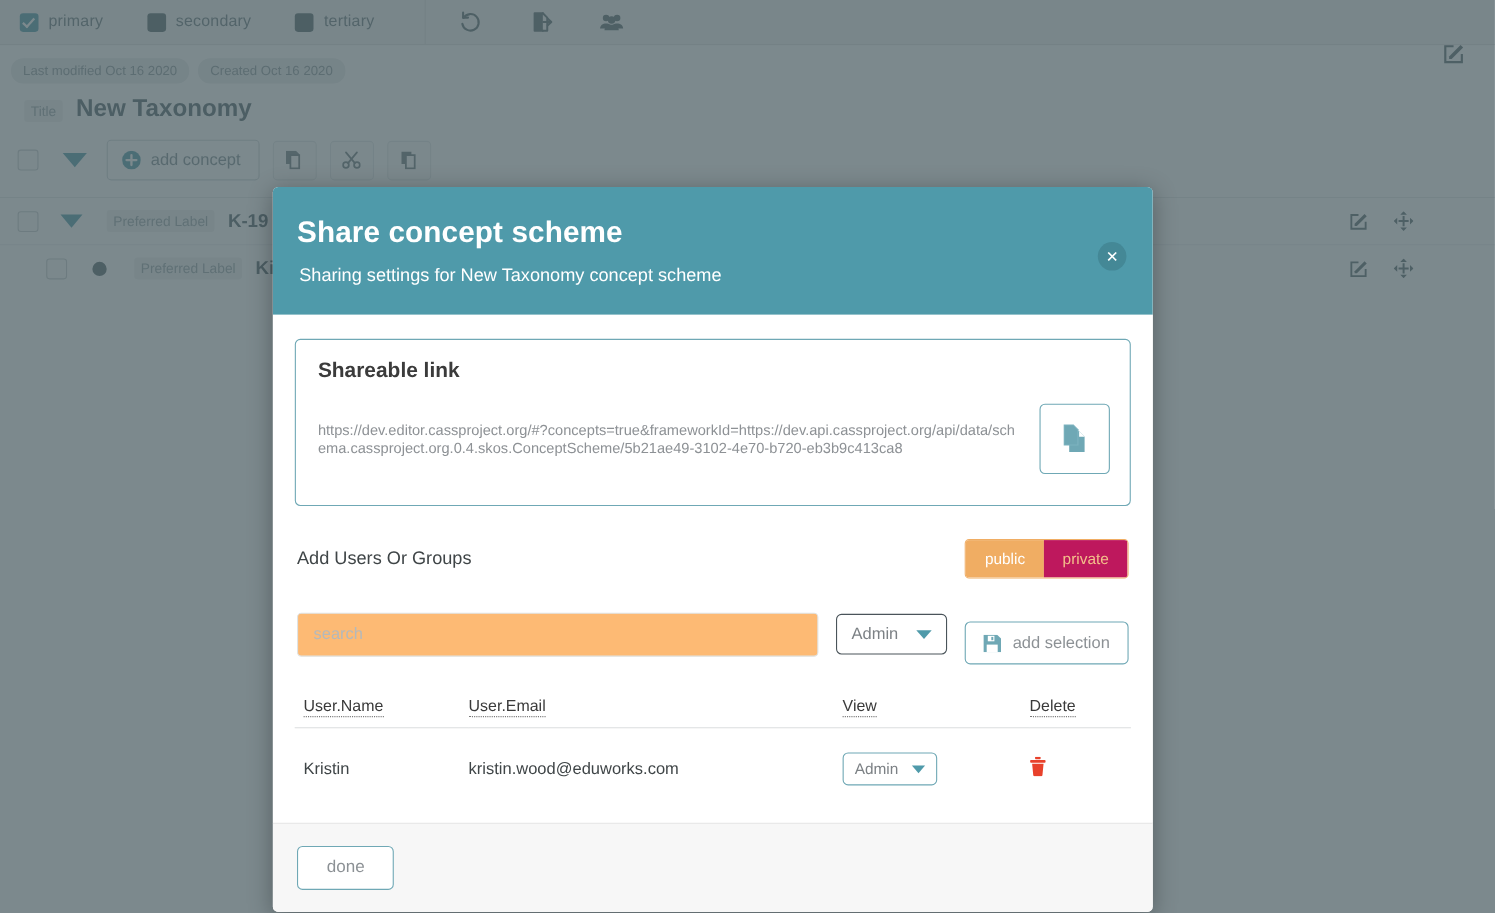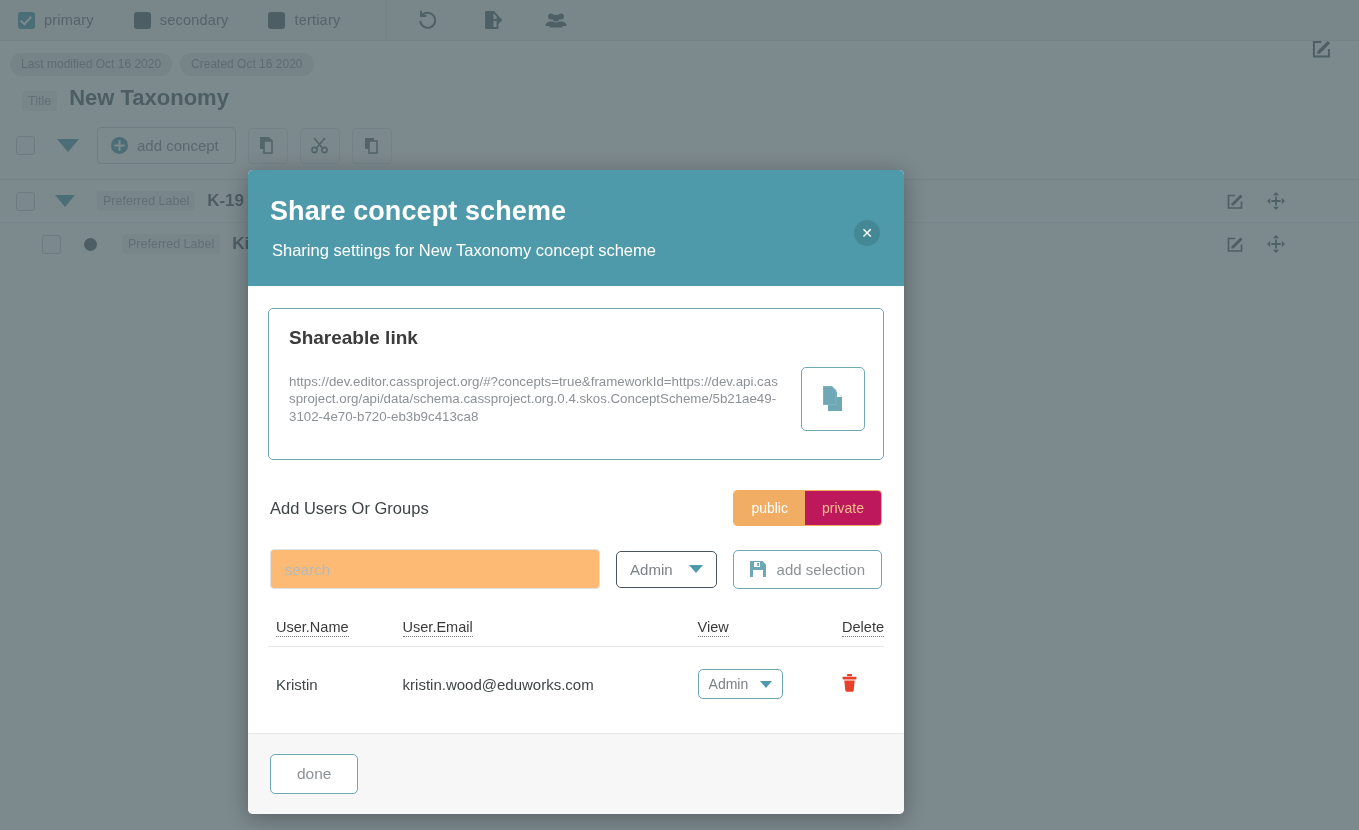--- a/index.html
+++ b/index.html
@@ -214,21 +214,21 @@
     display: flex;
     gap: 22px;
     align-items: center;
   }
 
   
   #share-modal {
     position: absolute;
     left: 248px;
     top: 170px;
-    width: 656px;
+    width: 800px;
     z-index: 100;
     border-radius: 5px;
     box-shadow: 0 4px 22px rgba(0,0,0,.30);
     overflow: hidden;
     background: #ffffff;
   }
   .modal-header {
     background: #4f9aaa;
     padding: 26px 30px 24px 22px;
     position: relative;
@@ -367,20 +367,21 @@
     align-items: center;
     gap: 11px;
     border: 1px solid #6fa8b5;
     border-radius: 5px;
     background: #ffffff;
     padding: 10px 16px;
     font-size: 15px;
     color: #8c9195;
     cursor: pointer;
     font-family: "Liberation Sans", sans-serif;
+    margin-top: 16px;
   }
 
   table.users {
     width: 100%;
     border-collapse: collapse;
     margin-top: 30px;
   }
   table.users th {
     text-align: left;
     font-size: 14.5px;

